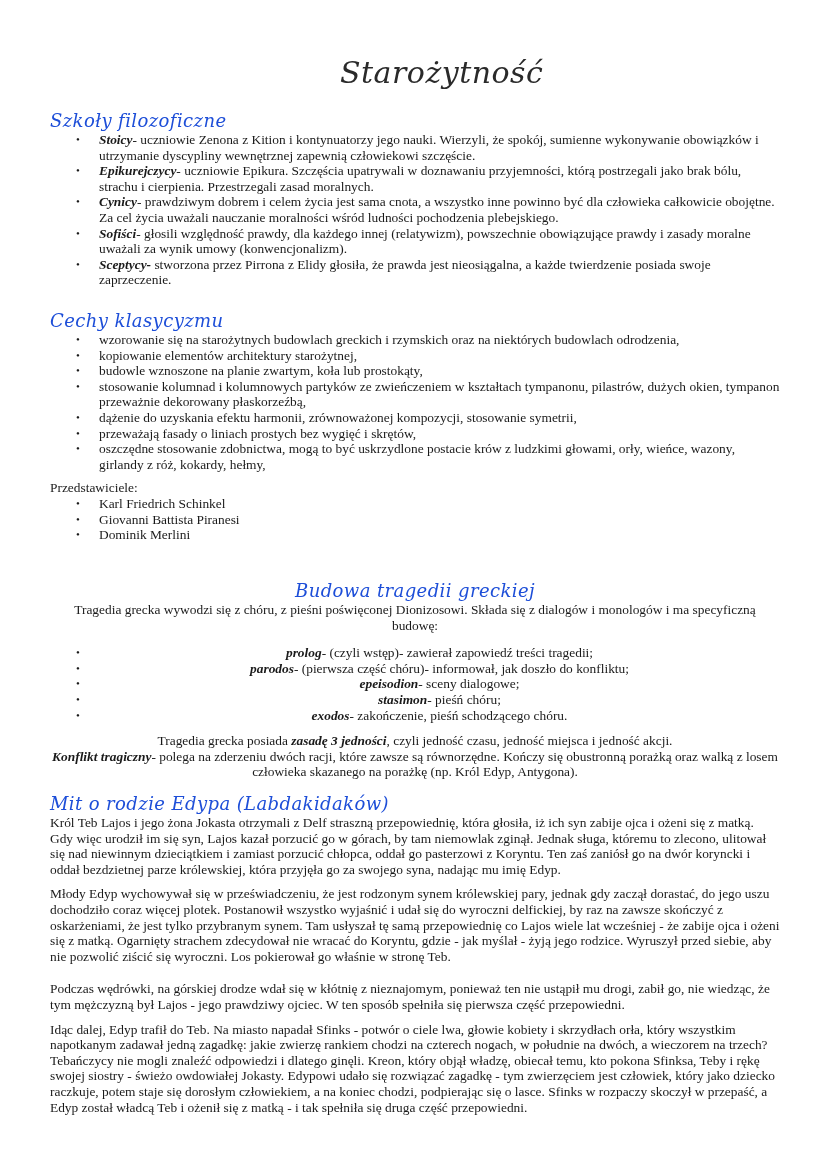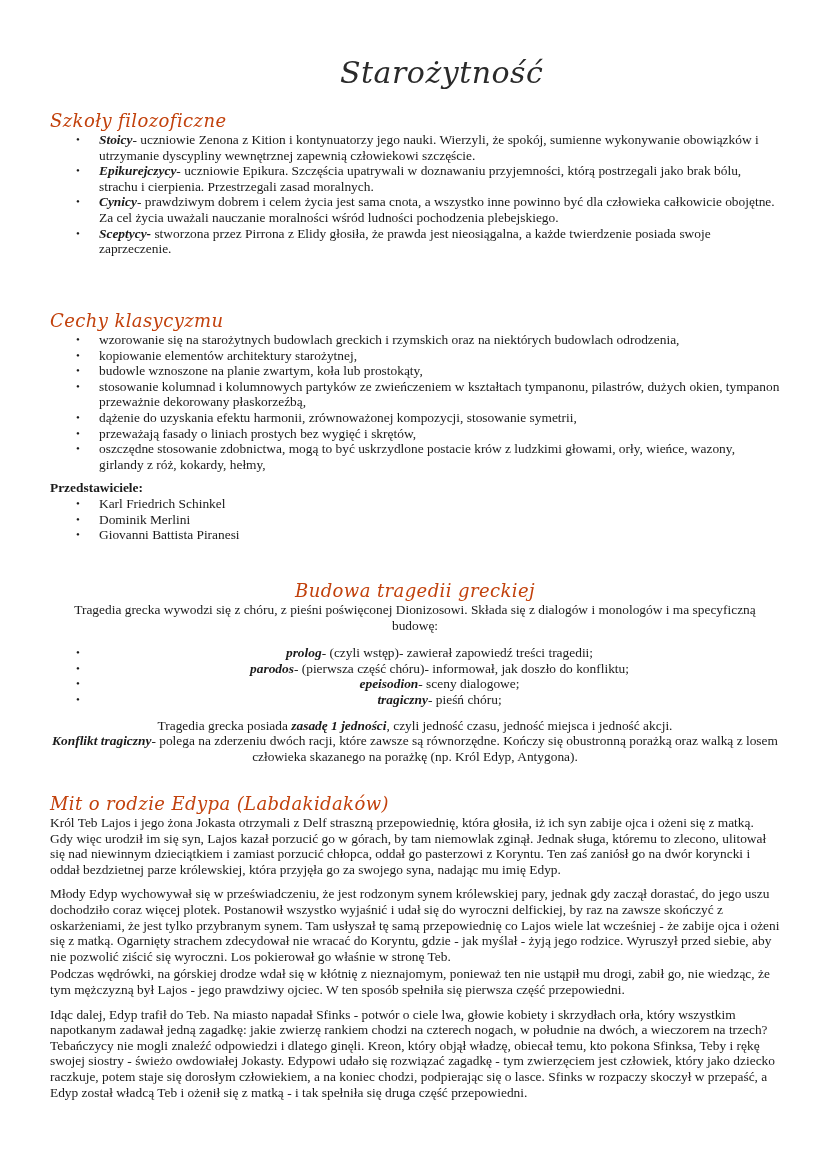--- a/index.html
+++ b/index.html
@@ -13,21 +13,21 @@
     }
     .page { position: absolute; left: 50px; top: 0; width: 730px; }
     .doc-title {
       position: absolute; left: 340px; top: 56px; width: 160px;
       font-family: "DejaVu Serif", serif; font-style: italic; font-weight: normal;
       font-size: 30px; line-height: 34px; color: #2a2a2a; letter-spacing: 0.5px;
       text-align: center;
     }
     .section-heading {
       font-family: "DejaVu Serif", serif; font-style: italic; font-weight: normal;
-      font-size: 18px; line-height: 22px; color: #c2410c; letter-spacing: 0.4px;
+      font-size: 18px; line-height: 22px; color: #1d4ed8; letter-spacing: 0.4px;
     }
     ul.bullets { list-style: none; margin-left: 0; }
     ul.bullets li { position: relative; padding-left: 49px; }
     ul.bullets li::before {
       content: "\2022"; position: absolute; left: 26px; top: 0; font-size: 11px;
     }
     .term { font-weight: bold; font-style: italic; }
     p.para { margin: 0; }
     .abs { position: absolute; left: 0; width: 730px; }
   </style>
@@ -37,57 +37,59 @@
 <div class="doc-title">Starożytność</div>
 
 <div class="page">
 
   <section class="abs" style="top:110px;">
     <h2 class="section-heading">Szkoły filozoficzne</h2>
     <ul class="bullets">
       <li><span class="term">Stoicy</span><span>- uczniowie Zenona z Kition i kontynuatorzy jego nauki. Wierzyli, że spokój, sumienne wykonywanie obowiązków i utrzymanie dyscypliny wewnętrznej zapewnią człowiekowi szczęście.</span></li>
       <li><span class="term">Epikurejczycy</span><span>- uczniowie Epikura. Szczęścia upatrywali w doznawaniu przyjemności, którą postrzegali jako brak bólu, strachu i cierpienia. Przestrzegali zasad moralnych.</span></li>
       <li><span class="term">Cynicy</span><span>- prawdziwym dobrem i celem życia jest sama cnota, a wszystko inne powinno być dla człowieka całkowicie obojętne. Za cel życia uważali nauczanie moralności wśród ludności pochodzenia plebejskiego.</span></li>
+      <li><span class="term">Sofiści</span><span>- głosili względność prawdy, dla każdego innej (relatywizm), powszechnie obowiązujące prawdy i zasady moralne uważali za wynik umowy (konwencjonalizm).</span></li>
       <li><span class="term">Sceptycy-</span><span>  stworzona przez Pirrona z Elidy głosiła, że prawda jest nieosiągalna, a każde twierdzenie posiada swoje zaprzeczenie.</span></li>
     </ul>
   </section>
 
   <section class="abs" style="top:310px;">
     <h2 class="section-heading">Cechy klasycyzmu</h2>
     <ul class="bullets">
       <li>wzorowanie się na starożytnych budowlach greckich i rzymskich oraz na niektórych budowlach odrodzenia,</li>
       <li>kopiowanie elementów architektury starożytnej,</li>
       <li>budowle wznoszone na planie zwartym, koła lub prostokąty,</li>
       <li>stosowanie kolumnad i kolumnowych partyków ze zwieńczeniem w kształtach tympanonu, pilastrów, dużych okien, tympanon przeważnie dekorowany płaskorzeźbą,</li>
       <li>dążenie do uzyskania efektu harmonii, zrównoważonej kompozycji, stosowanie symetrii,</li>
       <li>przeważają fasady o liniach prostych bez wygięć i skrętów,</li>
       <li>oszczędne stosowanie zdobnictwa, mogą to być uskrzydlone postacie krów z ludzkimi głowami, orły, wieńce, wazony, girlandy z róż, kokardy, hełmy,</li>
     </ul>
-    <p class="para" style="margin-top:8px;font-weight:bold;">Przedstawiciele:</p>
+    <p class="para" style="margin-top:8px;">Przedstawiciele:</p>
     <ul class="bullets">
       <li>Karl Friedrich Schinkel</li>
+      <li>Giovanni Battista Piranesi</li>
       <li>Dominik Merlini</li>
-      <li>Giovanni Battista Piranesi</li>
     </ul>
   </section>
 
   <section class="abs" style="top:580px;text-align:center;">
     <h2 class="section-heading">Budowa tragedii greckiej</h2>
     <p class="para">Tragedia grecka wywodzi się z chóru, z pieśni poświęconej Dionizosowi. Składa się z dialogów i monologów i ma specyficzną budowę:</p>
     <ul class="bullets" style="margin-top:12px;">
       <li><span class="term">prolog</span><span>- (czyli wstęp)- zawierał zapowiedź treści tragedii;</span></li>
       <li><span class="term">parodos</span><span>- (pierwsza część chóru)- informował, jak doszło do konfliktu;</span></li>
       <li><span class="term">epeisodion</span><span>- sceny dialogowe;</span></li>
-      <li><span class="term">tragiczny</span><span>- pieśń chóru;</span></li>
+      <li><span class="term">stasimon</span><span>- pieśń chóru;</span></li>
+      <li><span class="term">exodos</span><span>- zakończenie, pieśń schodzącego chóru.</span></li>
     </ul>
-    <p class="para" style="margin-top:10px;"><span>Tragedia grecka posiada </span><span class="term">zasadę 1 jedności</span><span>, czyli jedność czasu, jedność miejsca i jedność akcji.</span></p>
+    <p class="para" style="margin-top:10px;"><span>Tragedia grecka posiada </span><span class="term">zasadę 3 jedności</span><span>, czyli jedność czasu, jedność miejsca i jedność akcji.</span></p>
     <p class="para"><span class="term">Konflikt tragiczny</span><span>- polega na zderzeniu dwóch racji, które zawsze są równorzędne. Kończy się obustronną porażką oraz walką z losem człowieka skazanego na porażkę (np. Król Edyp, Antygona).</span></p>
   </section>
 
   <section class="abs" style="top:793px;">
     <h2 class="section-heading">Mit o rodzie Edypa (Labdakidaków)</h2>
     <p class="para">Król Teb Lajos i jego żona Jokasta otrzymali z Delf straszną przepowiednię, która głosiła, iż ich syn zabije ojca i ożeni się z matką. Gdy więc urodził im się syn, Lajos kazał porzucić go w górach, by tam niemowlak zginął. Jednak sługa, któremu to zlecono, ulitował się nad niewinnym dzieciątkiem i zamiast porzucić chłopca, oddał go pasterzowi z Koryntu. Ten zaś zaniósł go na dwór koryncki i oddał bezdzietnej parze królewskiej, która przyjęła go za swojego syna, nadając mu imię Edyp.</p>
     <p class="para" style="margin-top:9px;">Młody Edyp wychowywał się w przeświadczeniu, że jest rodzonym synem królewskiej pary, jednak gdy zaczął dorastać, do jego uszu dochodziło coraz więcej plotek. Postanowił wszystko wyjaśnić i udał się do wyroczni delfickiej, by raz na zawsze skończyć z oskarżeniami, że jest tylko przybranym synem. Tam usłyszał tę samą przepowiednię co Lajos wiele lat wcześniej - że zabije ojca i ożeni się z matką. Ogarnięty strachem zdecydował nie wracać do Koryntu, gdzie - jak myślał - żyją jego rodzice. Wyruszył przed siebie, aby nie pozwolić ziścić się wyroczni. Los pokierował go właśnie w stronę Teb.</p>
-    <p class="para" style="margin-top:2px;">Podczas wędrówki, na górskiej drodze wdał się w kłótnię z nieznajomym, ponieważ ten nie ustąpił mu drogi, zabił go, nie wiedząc, że tym mężczyzną był Lajos - jego prawdziwy ojciec. W ten sposób spełniła się pierwsza część przepowiedni.</p>
+    <p class="para" style="margin-top:17px;">Podczas wędrówki, na górskiej drodze wdał się w kłótnię z nieznajomym, ponieważ ten nie ustąpił mu drogi, zabił go, nie wiedząc, że tym mężczyzną był Lajos - jego prawdziwy ojciec. W ten sposób spełniła się pierwsza część przepowiedni.</p>
     <p class="para" style="margin-top:9px;">Idąc dalej, Edyp trafił do Teb. Na miasto napadał Sfinks - potwór o ciele lwa, głowie kobiety i skrzydłach orła, który wszystkim napotkanym zadawał jedną zagadkę: jakie zwierzę rankiem chodzi na czterech nogach, w południe na dwóch, a wieczorem na trzech? Tebańczycy nie mogli znaleźć odpowiedzi i dlatego ginęli. Kreon, który objął władzę, obiecał temu, kto pokona Sfinksa, Teby i rękę swojej siostry - świeżo owdowiałej Jokasty. Edypowi udało się rozwiązać zagadkę - tym zwierzęciem jest człowiek, który jako dziecko raczkuje, potem staje się dorosłym człowiekiem, a na koniec chodzi, podpierając się o lasce. Sfinks w rozpaczy skoczył w przepaść, a Edyp został władcą Teb i ożenił się z matką - i tak spełniła się druga część przepowiedni.</p>
   </section>
 
 </div>
 
 </body></html>

